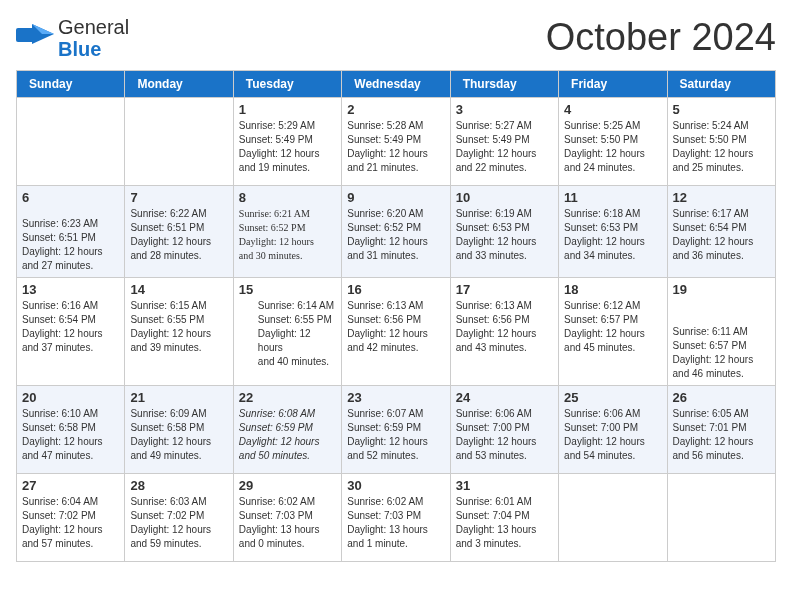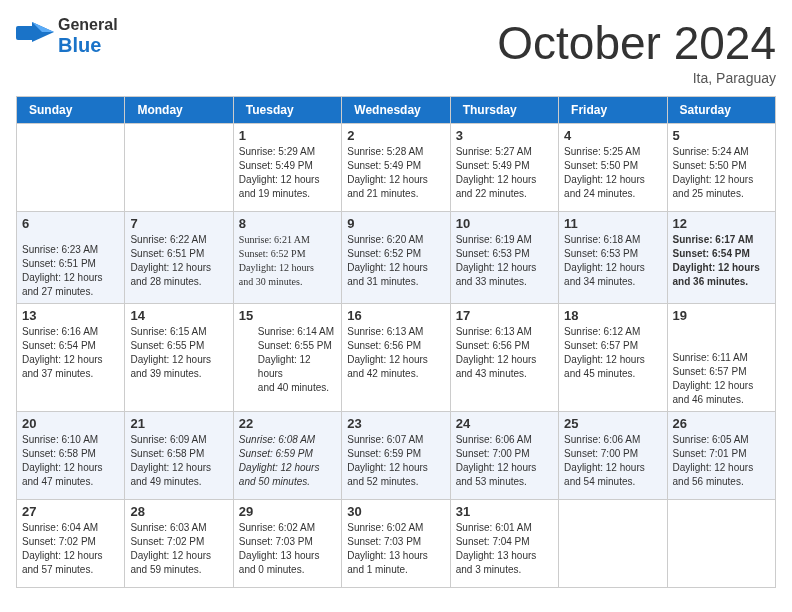--- a/index.html
+++ b/index.html
@@ -18,21 +18,21 @@
     }
     .logo {
       display: flex;
       flex-direction: column;
       align-items: flex-start;
     }
     .title-area {
       text-align: right;
     }
     .month-title {
-      font-size: 46px;
+      font-size: 38px;
       font-weight: normal;
       color: #333;
     }
     .subtitle {
       font-size: 14px;
       color: #555;
     }
     table {
       width: 100%;
       border-collapse: collapse;
@@ -78,30 +78,29 @@
 
 <div class="header">
   <div class="logo">
     <div style="display:flex;align-items:center;gap:4px;">
       <svg width="38" height="28" viewBox="0 0 38 28">
         <rect x="0" y="4" width="18" height="14" rx="2" fill="#1a73c8"></rect>
         <polygon points="16,0 38,10 16,20" fill="#1a73c8"></polygon>
         <polygon points="16,0 38,10 26,10" fill="#5aabf7"></polygon>
       </svg>
       <div>
-        <div style="font-size:16px;font-weight:bold;line-height:1.1;">
+        <div style="font-size:20px;font-weight:normal;line-height:1.1;">
           <span style="color:#333;">General</span>
         </div>
         <div style="font-size:20px;font-weight:bold;line-height:1.1;color:#1a73c8;">Blue</div>
       </div>
     </div>
   </div>
   <div class="title-area">
     <div class="month-title">October 2024</div>
-    <div class="subtitle">Ita, Paraguay</div>
   </div>
 </div>
 
 <table>
   <thead>
     <tr>
     <th>Sunday</th>
         <th>Monday</th>
         <th>Tuesday</th>
         <th>Wednesday</th>
@@ -188,21 +187,21 @@
         </td>
         <td>
           <span class="day-number">11</span>
           <div class="day-info" style="white-space: pre-line;">Sunrise: 6:18 AM
 Sunset: 6:53 PM
 Daylight: 12 hours
 and 34 minutes.</div>
         </td>
         <td>
           <span class="day-number">12</span>
-          <div class="day-info" style="white-space: pre-line; font-weight: bold;">Sunrise: 6:17 AM
+          <div class="day-info" style="white-space: pre-line;">Sunrise: 6:17 AM
 Sunset: 6:54 PM
 Daylight: 12 hours
 and 36 minutes.</div>
         </td>
       </tr>
       <tr>
         <td>
           <span class="day-number">13</span>
           <div class="day-info" style="white-space: pre-line;">Sunrise: 6:16 AM
 Sunset: 6:54 PM

